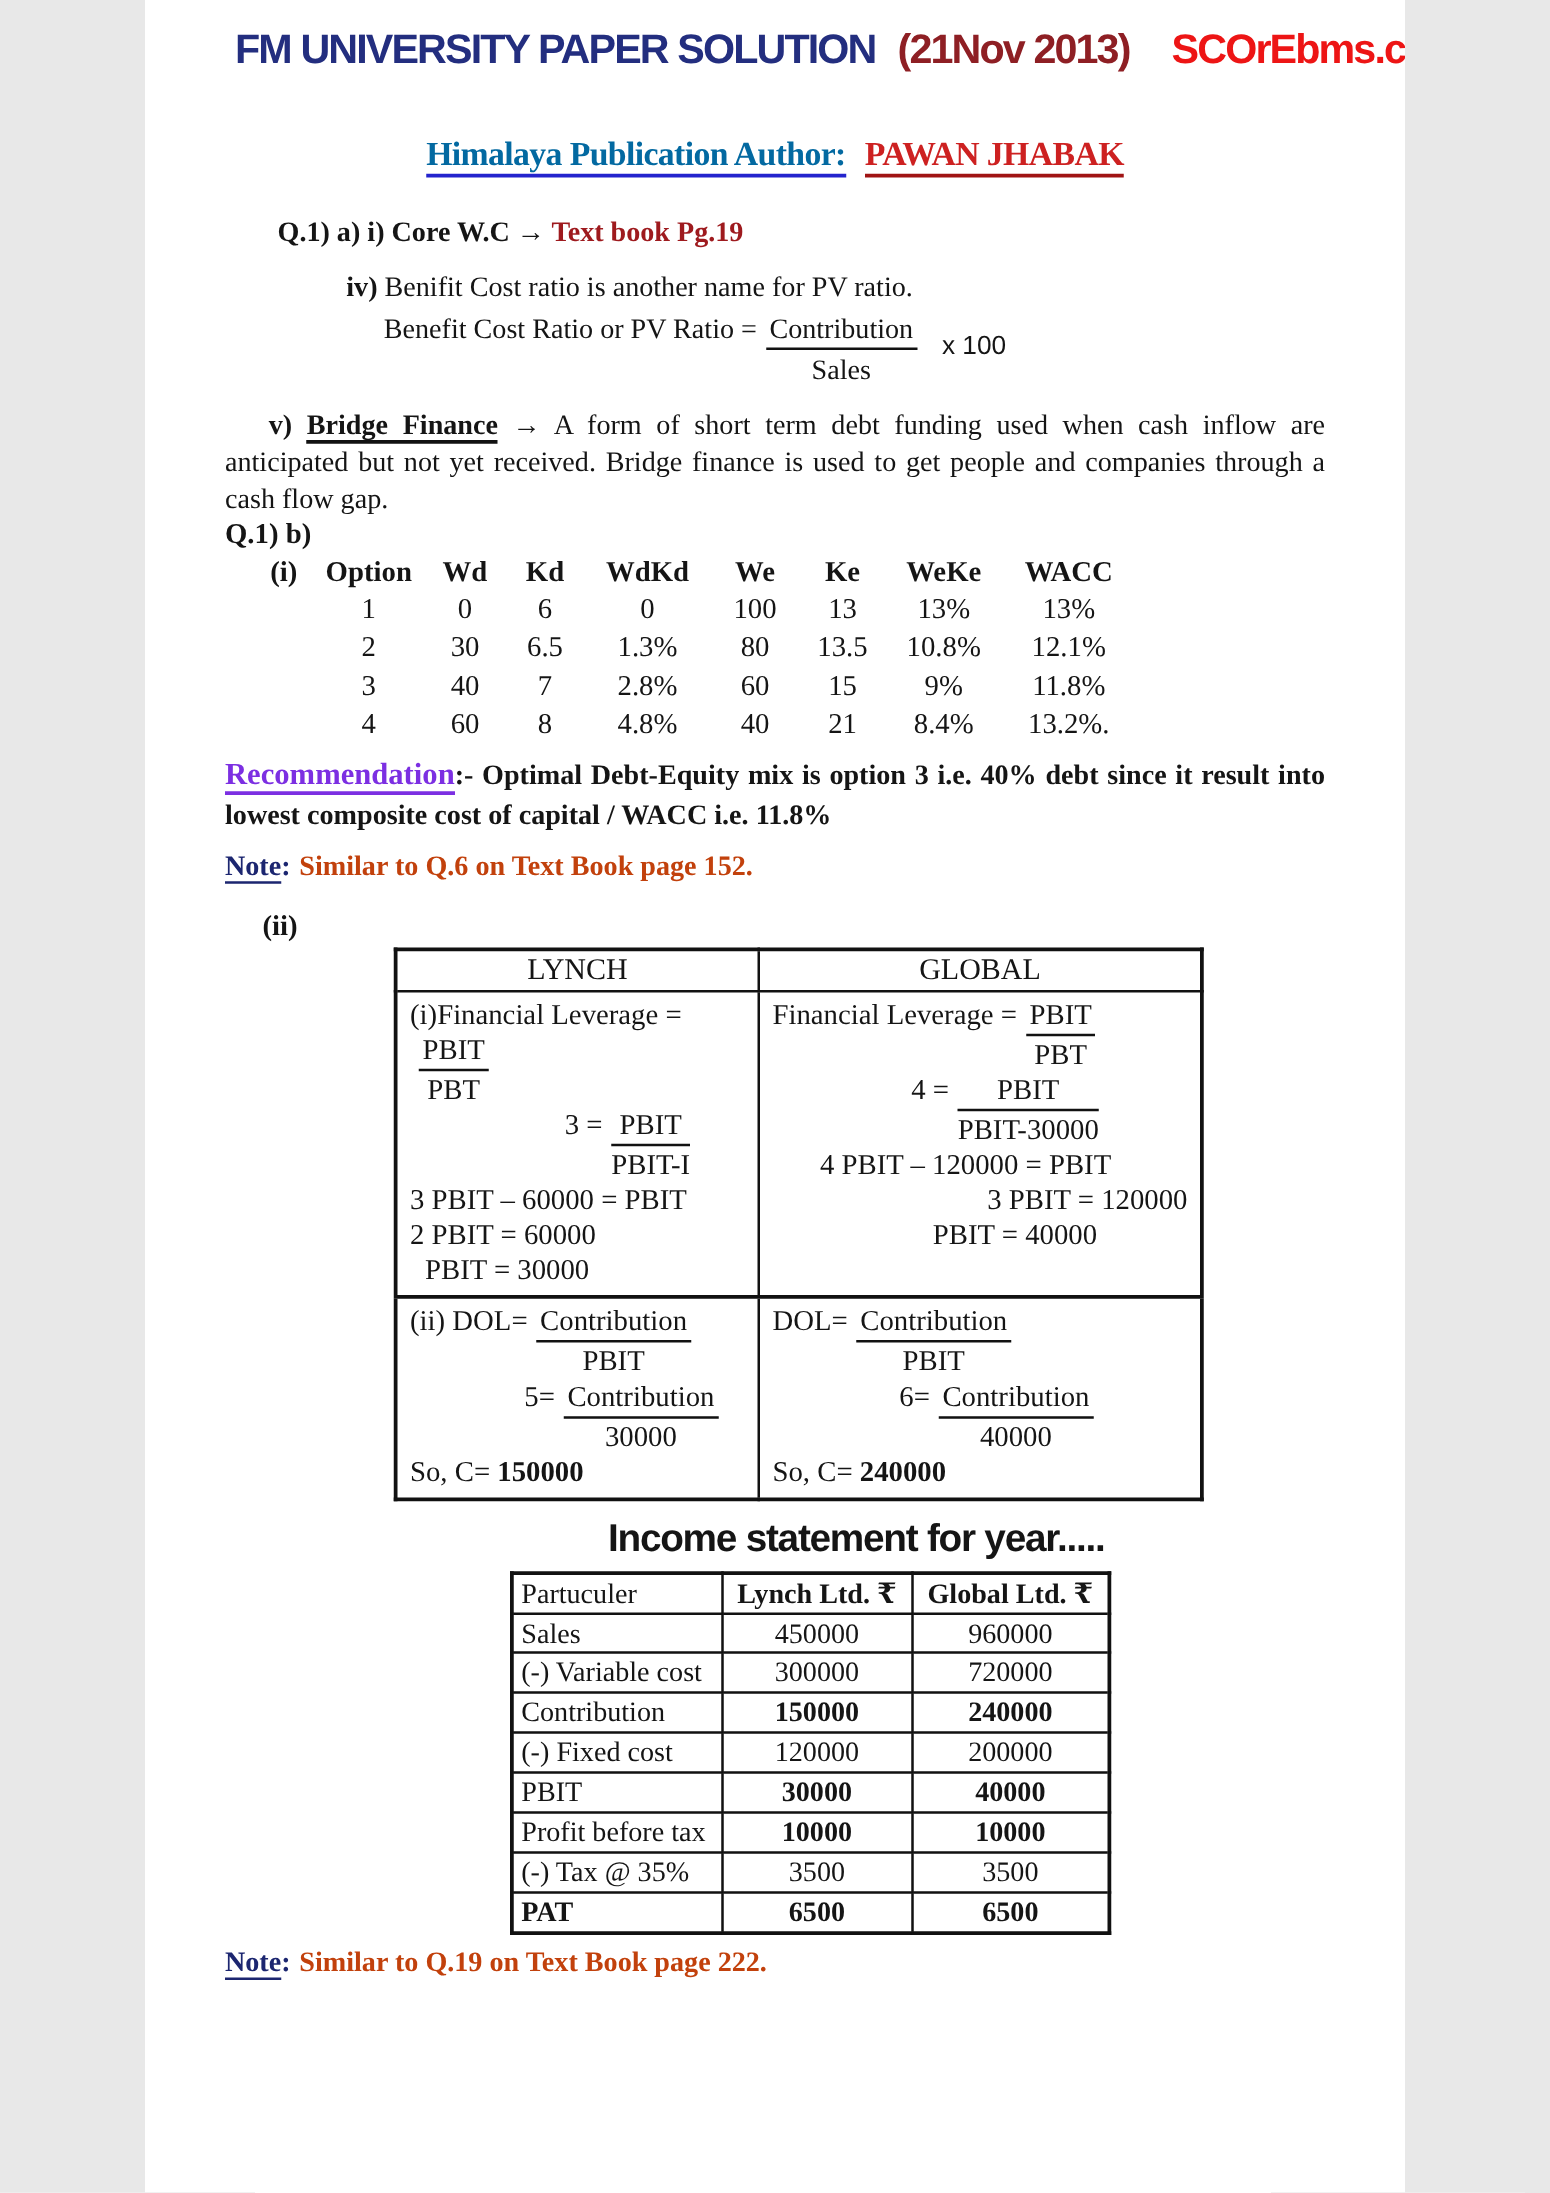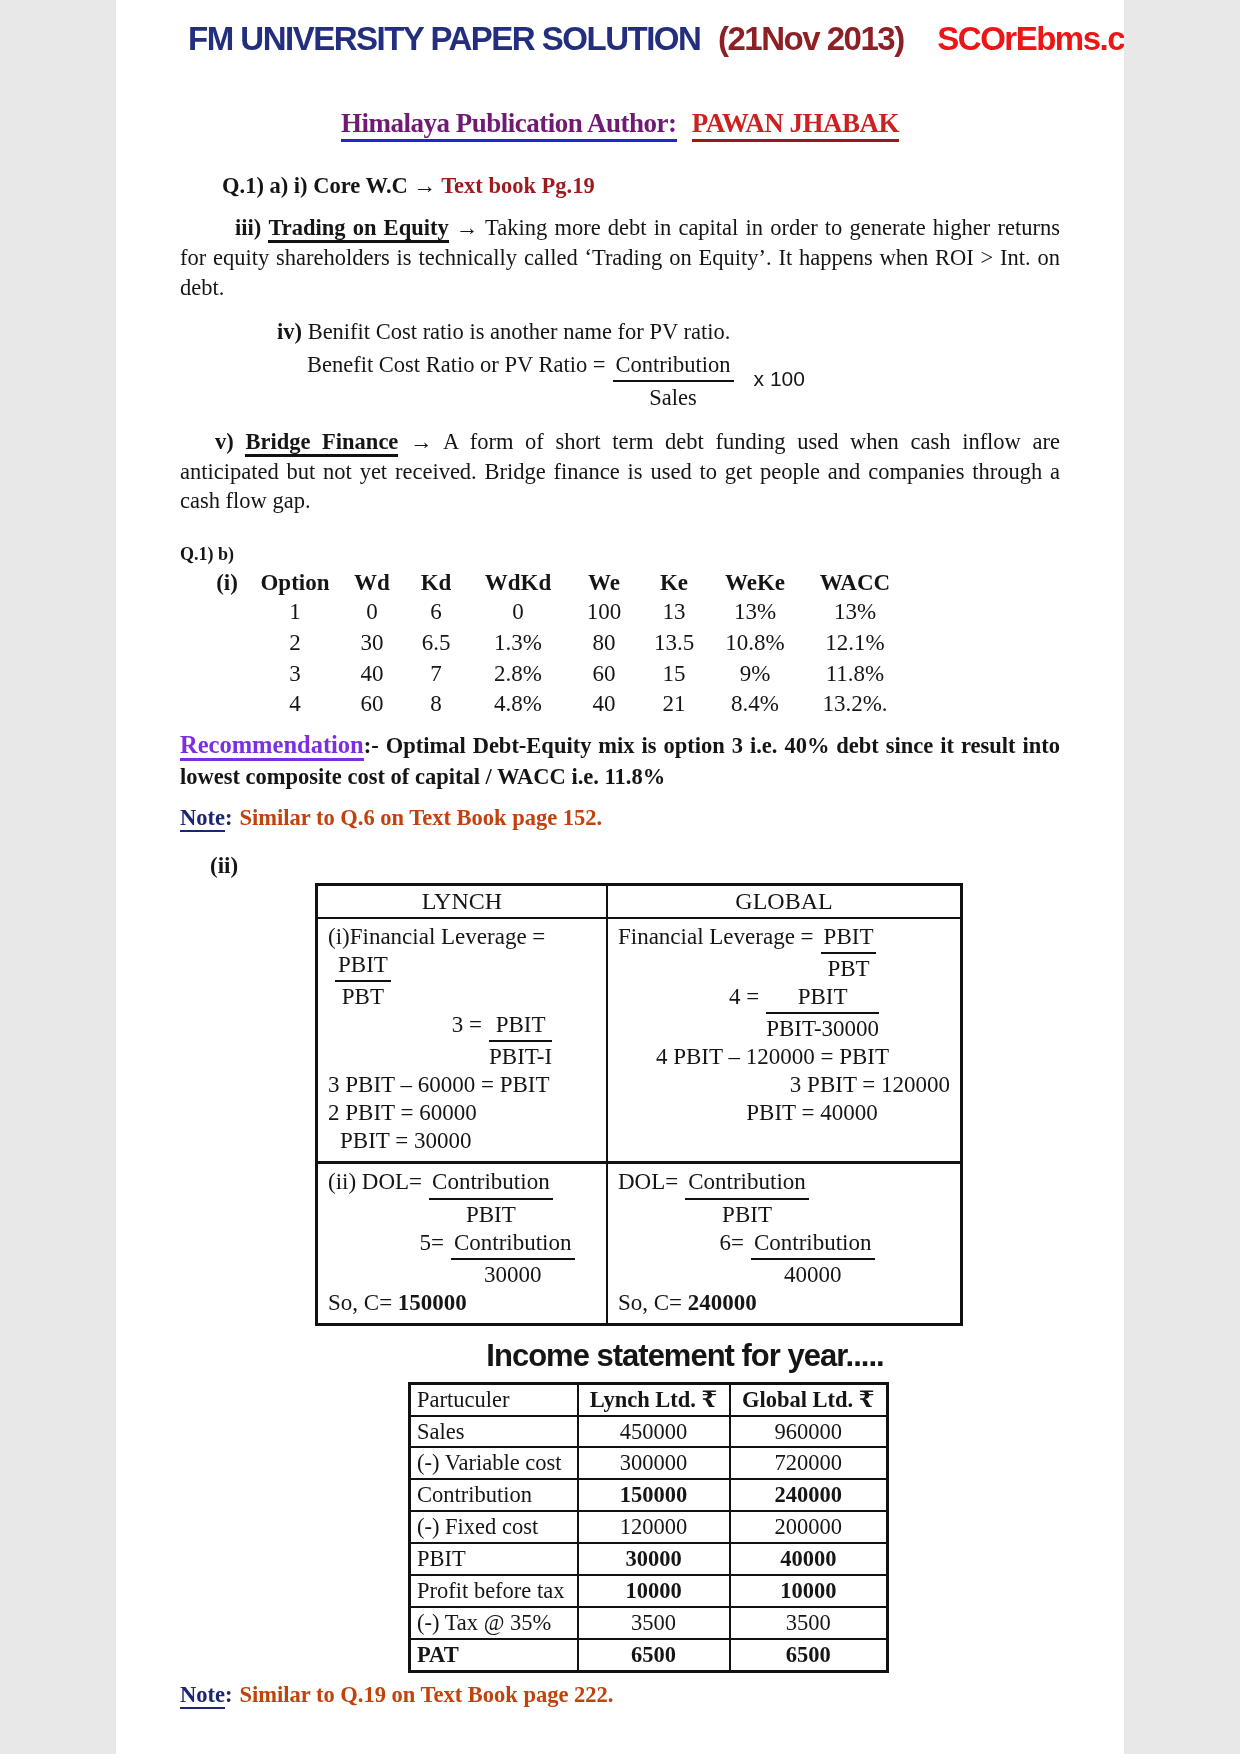--- a/index.html
+++ b/index.html
@@ -15,42 +15,42 @@
     font-family:"Liberation Sans","DejaVu Sans",sans-serif;font-weight:bold;
     font-size:33px;letter-spacing:-1.5px;white-space:nowrap;padding-left:8px;
   }
   .h-title{color:#232e7f;}
   .h-date{color:#8e1f24;margin-left:10px;}
   .h-site{color:#ed1515;margin-left:26px;}
   .h-phone{color:#232e7f;margin-left:12px;}
 
   
   .doc-title{text-align:center;margin-top:50px;font-size:27px;font-weight:bold;letter-spacing:-0.5px;}
-  .pub{color:#701a75;border-bottom:3px solid #2424cd;padding-bottom:1px;}
+  .pub{color:#0369a1;border-bottom:3px solid #2424cd;padding-bottom:1px;}
   .auth{color:#cd2121;border-bottom:3px solid #a01414;padding-bottom:1px;margin-left:9px;}
 
   
   .qline{font-size:22.5px;line-height:1.3;margin-left:42px;}
   .b{font-weight:bold;}
   .ref{color:#9e1a1e;font-weight:bold;}
   .li-i{margin-top:32px;}
   .li-ii{margin-top:13px;padding-left:60px;}
   .para{margin:13px 0 0 0;text-align:justify;line-height:1.32;}
   .iii-para{text-indent:55px;}
   .v-para{text-indent:35px;margin-top:15px;}
   .u-term{border-bottom:3px solid #111;padding-bottom:0;}
   .li-iv{margin-top:15px;padding-left:55px;}
   .formula{display:flex;align-items:flex-start;padding-left:85px;margin-top:3px;}
   .vfrac{display:inline-block;vertical-align:top;text-align:center;margin-left:7px;}
   .vnum{display:block;border-bottom:2px solid #111;padding:0 3px 1px 3px;}
   .vden{display:block;padding-top:1px;}
   .f-mult{font-family:"Liberation Sans","DejaVu Sans",sans-serif;font-size:21px;margin-left:20px;margin-top:15px;}
 
   
-  .q1b-head{margin-top:28px;font-size:18px;font-weight:bold;}
+  .q1b-head{font-size:23px;font-weight:bold;}
   table.wacc{border-collapse:collapse;table-layout:fixed;margin:4px 0 0 25px;font-size:23px;}
   table.wacc th{font-weight:bold;text-align:center;padding:1px 0;}
   table.wacc td{text-align:center;padding:1px 0;line-height:1.25;}
   .rec{margin:9px 0 0 0;font-size:22.5px;font-weight:bold;text-align:justify;line-height:1.34;}
   .rec-label{color:#7c2fe2;font-size:24.5px;border-bottom:3px solid #7c2fe2;}
   .note{margin:13px 0 0 0;font-size:22.5px;font-weight:bold;}
   .note-label{color:#1c2670;border-bottom:2.5px solid #1c2670;}
   .note-colon{color:#1c2670;}
   .note-body{color:#c2410c;margin-left:7px;}
 
@@ -105,25 +105,20 @@
       <span class="auth">PAWAN JHABAK</span>
     </div>
 
     <div class="qline li-i b">
       <span>Q.1) a) i) Core W.C</span>
       <span>→</span>
       <span class="ref">Text book Pg.19</span>
     </div>
 
 
-    <p class="qline para iii-para">
-      <span class="b">iii)</span>
-      <span class="b u-term">Trading on Equity</span>
-      <span>→ Taking more debt in capital in order to generate higher returns for equity shareholders is technically called ‘Trading on Equity’. It happens when ROI &gt; Int. on debt.</span>
-    </p>
 
     <div class="qline li-iv">
       <span class="b">iv)</span>
       <span>Benifit Cost ratio is another name for PV ratio.</span>
     </div>
 
     <div class="qline formula">
       <span>Benefit Cost Ratio or PV Ratio =</span>
       <span class="vfrac">
         <span class="vnum">Contribution</span>

